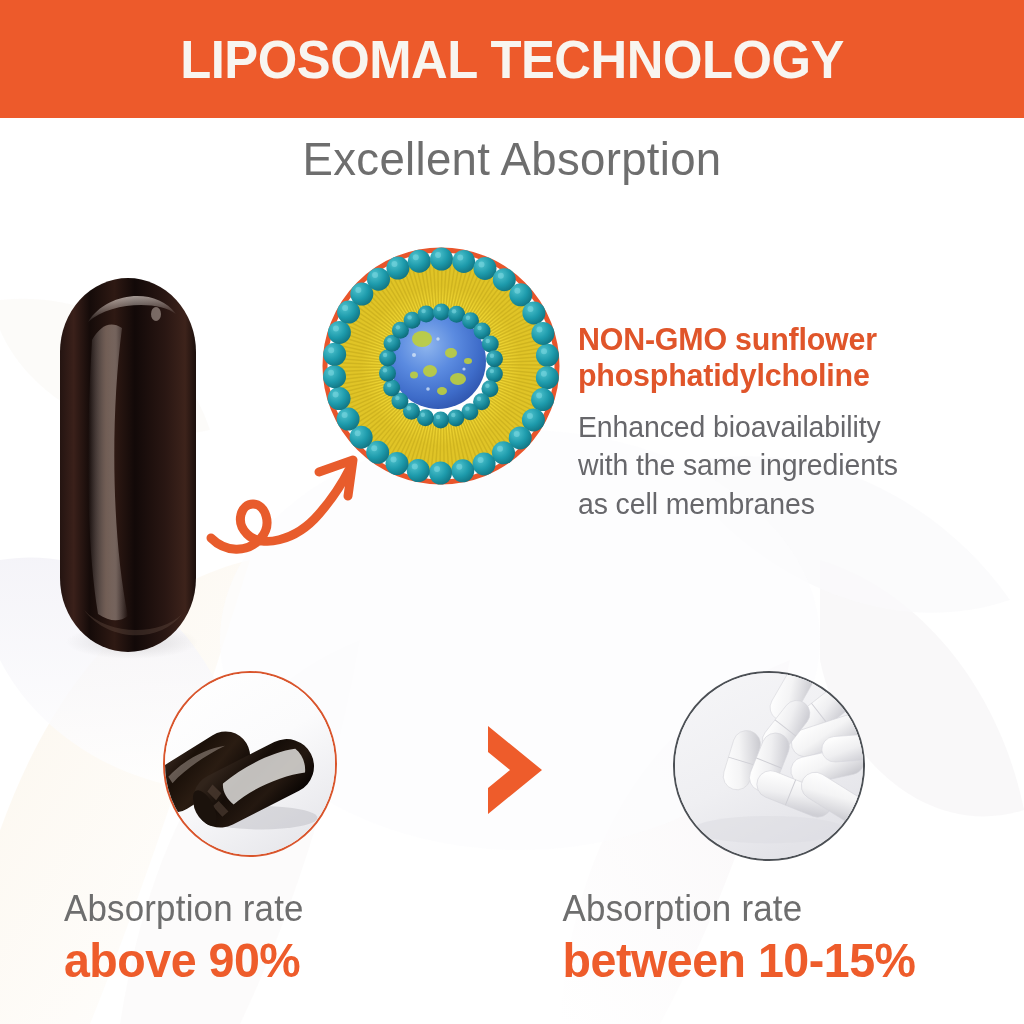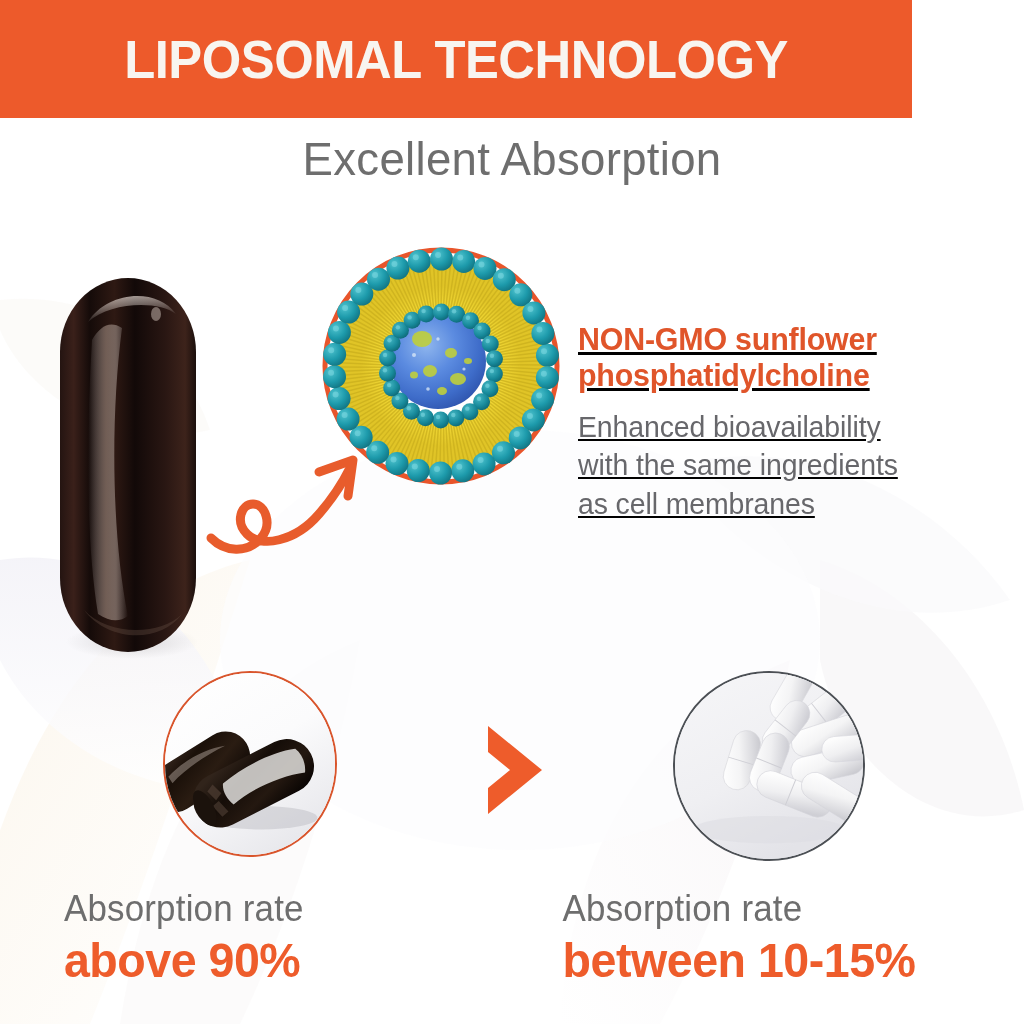--- a/index.html
+++ b/index.html
@@ -9,21 +9,21 @@
     background:#ffffff;
     overflow:hidden;
     position:relative;
   }
 
   
   #bg-watermark { position:absolute; inset:0; z-index:0; pointer-events:none; }
 
   
   .header-band {
-    position:absolute; left:0; top:0; width:912px; height:118px;
+    position:absolute; left:0; top:0; width:1024px; height:118px;
     background:#ED5A2B; z-index:5;
     display:flex; align-items:center; justify-content:center;
   }
   .header-title {
     color:#F8F5F0;
     font-size:54px;
     font-weight:bold;
     letter-spacing:-0.5px;
     transform:scaleX(0.94);
     white-space:nowrap;
@@ -46,21 +46,21 @@
   .softgel-big { position:absolute; left:48px; top:270px; width:160px; height:390px; z-index:3; }
 
   
   .liposome-wrap { position:absolute; left:318px; top:243px; width:246px; height:246px; z-index:3; }
 
   
   .curly-arrow { position:absolute; left:203px; top:438px; width:180px; height:130px; z-index:4; }
 
   
   .info-block {
-    position:absolute; left:578px; top:322px; width:412px; z-index:5;text-decoration:underline;
+    position:absolute; left:578px; top:322px; width:412px; z-index:5;
   }
   .info-heading {
     color:#E0552A;
     font-size:31px;
     font-weight:bold;
     line-height:1.17;
     letter-spacing:-0.2px;
     transform:scaleX(0.98);
     transform-origin:left center;
   }

